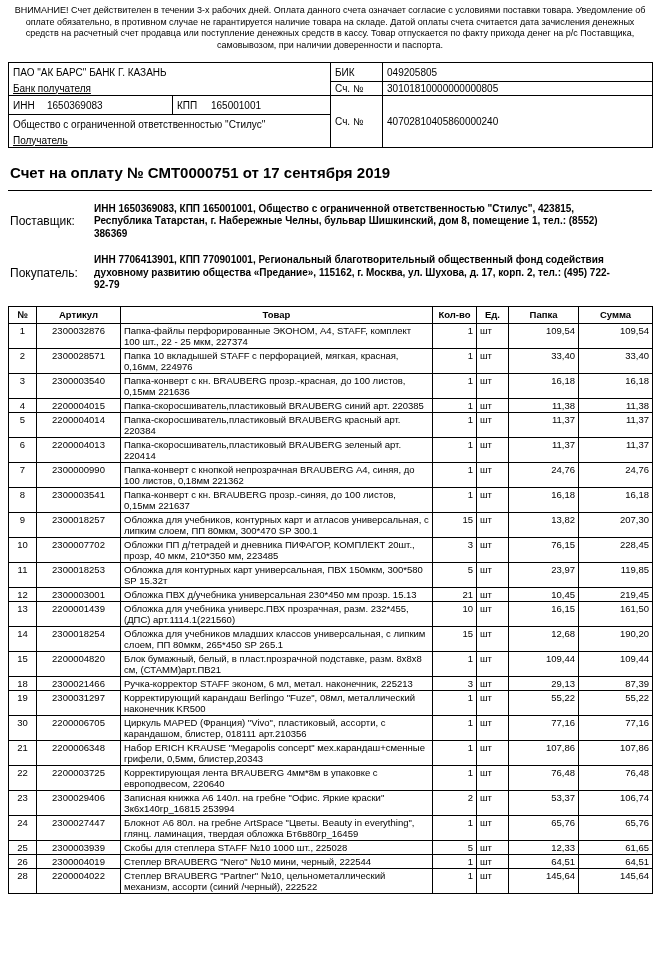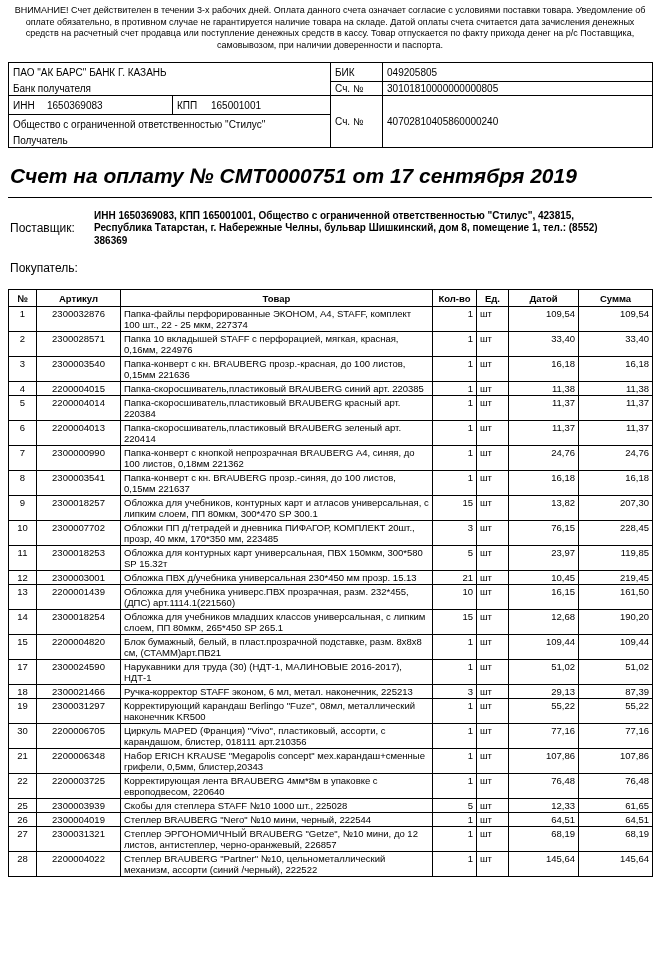--- a/index.html
+++ b/index.html
@@ -5,29 +5,29 @@
   * { margin:0; padding:0; box-sizing:border-box; }
   html,body { background:#ffffff; }
   body { width:660px; font-family:"Liberation Sans", sans-serif; color:#000; }
   .page { width:660px; height:955px; padding:5px 8px 0 8px; position:relative; overflow:hidden; background:#fff; }
 
   .warning { font-size:9px; line-height:11.5px; text-align:center; margin:0 4px 11px 4px; }
 
   table.bt { width:644px; border-collapse:collapse; table-layout:fixed; }
   table.bt td { border:1px solid #000; font-size:10px; padding:1px 4px; vertical-align:middle; }
   table.bt td.nbb { border-bottom:none; }
-  table.bt td.nbt { border-top:none; }
+  table.bt td.nbt { border-top:none;text-decoration:underline; }
   table.bt td.h19 { height:19px; }
   table.bt td.h13 { height:13px; }
   .small-lbl { font-size:7.5px; vertical-align:top; }
   .acc-lbl { vertical-align:top; }
   .acc-val { vertical-align:top; }
   .pair span.lab { display:inline-block; width:34px; }
 
-  h1.title { font-size:21px; font-weight:bold; margin:16px 0 9px 2px;font-style:italic; }
+  h1.title { font-size:15px; font-weight:bold; margin:16px 0 9px 2px; }
   .title-rule { border-top:1px solid #000; width:644px; margin:0 0 12px 0; }
 
   .party { display:flex; align-items:center; margin:0 0 14px 2px; }
   .party-label { width:84px; flex:0 0 84px; font-size:12px; }
   .party-text { font-size:10px; font-weight:bold; line-height:12.5px; width:520px; }
 
   table.items { width:644px; border-collapse:collapse; table-layout:fixed; margin-top:2px; }
   table.items th { border:1px solid #000; font-size:9.5px; font-weight:bold; text-align:center; padding:2px 2px; height:17px; vertical-align:middle; }
   table.items td { border:1px solid #000; font-size:9.5px; line-height:11px; padding:1px 3px; vertical-align:top; }
   table.items td.c0 { text-align:center; }
@@ -85,40 +85,41 @@
   <h1 class="title">Счет на оплату № СМТ0000751 от 17 сентября 2019</h1>
   <div class="title-rule"></div>
 
   <div class="party">
     <div class="party-label">Поставщик:</div>
     <div class="party-text">ИНН 1650369083, КПП 165001001, Общество с ограниченной ответственностью "Стилус", 423815, Республика Татарстан, г. Набережные Челны, бульвар Шишкинский, дом 8, помещение 1, тел.: (8552) 386369</div>
   </div>
 
   <div class="party">
     <div class="party-label">Покупатель:</div>
+    <div class="party-text">ИНН 7706413901, КПП 770901001, Региональный благотворительный общественный фонд содействия духовному развитию общества «Предание», 115162, г. Москва, ул. Шухова, д. 17, корп. 2, тел.: (495) 722-92-79</div>
   </div>
 
   <table class="items">
     <colgroup>
       <col style="width:28px">
         <col style="width:84px">
         <col style="width:312px">
         <col style="width:44px">
         <col style="width:32px">
         <col style="width:70px">
         <col style="width:74px">
     </colgroup>
     <thead>
       <tr>
         <th>№</th>
         <th>Артикул</th>
         <th>Товар</th>
         <th>Кол-во</th>
         <th>Ед.</th>
-        <th>Датой</th>
+        <th>Папка</th>
         <th>Сумма</th>
       </tr>
     </thead>
     <tbody>
         <tr>
           <td class="c0">1</td>
           <td class="c1">2300032876</td>
           <td class="c2">Папка-файлы перфорированные ЭКОНОМ, А4, STAFF, комплект 100 шт., 22 - 25 мкм, 227374</td>
           <td class="c3">1</td>
           <td class="c4">шт</td>
@@ -193,21 +194,21 @@
           <td class="c1">2300018257</td>
           <td class="c2">Обложка для учебников, контурных карт и атласов универсальная, с липким слоем, ПП 80мкм, 300*470 SP 300.1</td>
           <td class="c3">15</td>
           <td class="c4">шт</td>
           <td class="c5">13,82</td>
           <td class="c6">207,30</td>
         </tr>
         <tr>
           <td class="c0">10</td>
           <td class="c1">2300007702</td>
-          <td class="c2">Обложки ПП д/тетрадей и дневника ПИФАГОР, КОМПЛЕКТ 20шт., прозр, 40 мкм, 170*350 мм, 223485</td>
+          <td class="c2">Обложки ПП д/тетрадей и дневника ПИФАГОР, КОМПЛЕКТ 20шт., прозр, 40 мкм, 210*350 мм, 223485</td>
           <td class="c3">3</td>
           <td class="c4">шт</td>
           <td class="c5">76,15</td>
           <td class="c6">228,45</td>
         </tr>
         <tr>
           <td class="c0">11</td>
           <td class="c1">2300018253</td>
           <td class="c2">Обложка для контурных карт универсальная, ПВХ 150мкм, 300*580 SP 15.32т</td>
           <td class="c3">5</td>
@@ -245,29 +246,20 @@
         <tr>
           <td class="c0">15</td>
           <td class="c1">2200004820</td>
           <td class="c2">Блок бумажный, белый, в пласт.прозрачной подставке, разм. 8х8х8 см, (СТАММ)арт.ПВ21</td>
           <td class="c3">1</td>
           <td class="c4">шт</td>
           <td class="c5">109,44</td>
           <td class="c6">109,44</td>
         </tr>
         <tr>
-          <td class="c0">17</td>
-          <td class="c1">2300024590</td>
-          <td class="c2">Нарукавники для труда (30) (НДТ-1, МАЛИНОВЫЕ 2016-2017), НДТ-1</td>
-          <td class="c3">1</td>
-          <td class="c4">шт</td>
-          <td class="c5">51,02</td>
-          <td class="c6">51,02</td>
-        </tr>
-        <tr>
           <td class="c0">18</td>
           <td class="c1">2300021466</td>
           <td class="c2">Ручка-корректор STAFF эконом, 6 мл, метал. наконечник, 225213</td>
           <td class="c3">3</td>
           <td class="c4">шт</td>
           <td class="c5">29,13</td>
           <td class="c6">87,39</td>
         </tr>
         <tr>
           <td class="c0">19</td>
@@ -299,47 +291,56 @@
         <tr>
           <td class="c0">22</td>
           <td class="c1">2200003725</td>
           <td class="c2">Корректирующая лента BRAUBERG 4мм*8м в упаковке с европодвесом, 220640</td>
           <td class="c3">1</td>
           <td class="c4">шт</td>
           <td class="c5">76,48</td>
           <td class="c6">76,48</td>
         </tr>
         <tr>
+          <td class="c0">23</td>
+          <td class="c1">2300029406</td>
+          <td class="c2">Записная книжка А6 140л. на гребне "Офис. Яркие краски" Зк6х140гр_16815  253994</td>
+          <td class="c3">2</td>
+          <td class="c4">шт</td>
+          <td class="c5">53,37</td>
+          <td class="c6">106,74</td>
+        </tr>
+        <tr>
+          <td class="c0">24</td>
+          <td class="c1">2300027447</td>
+          <td class="c2">Блокнот А6 80л. на гребне ArtSpace "Цветы. Beauty in everything", глянц. ламинация, твердая обложка Бт6в80гр_16459</td>
+          <td class="c3">1</td>
+          <td class="c4">шт</td>
+          <td class="c5">65,76</td>
+          <td class="c6">65,76</td>
+        </tr>
+        <tr>
           <td class="c0">25</td>
           <td class="c1">2300003939</td>
           <td class="c2">Скобы для степлера STAFF №10 1000 шт., 225028</td>
           <td class="c3">5</td>
           <td class="c4">шт</td>
           <td class="c5">12,33</td>
           <td class="c6">61,65</td>
         </tr>
         <tr>
           <td class="c0">26</td>
           <td class="c1">2300004019</td>
           <td class="c2">Степлер BRAUBERG "Nero" №10 мини, черный, 222544</td>
           <td class="c3">1</td>
           <td class="c4">шт</td>
           <td class="c5">64,51</td>
           <td class="c6">64,51</td>
         </tr>
         <tr>
-          <td class="c0">27</td>
-          <td class="c1">2300031321</td>
-          <td class="c2">Степлер ЭРГОНОМИЧНЫЙ BRAUBERG "Getze", №10 мини, до 12 листов, антистеплер, черно-оранжевый, 226857</td>
-          <td class="c3">1</td>
-          <td class="c4">шт</td>
-          <td class="c5">68,19</td>
-          <td class="c6">68,19</td>
-        </tr>
-        <tr>
           <td class="c0">28</td>
           <td class="c1">2200004022</td>
           <td class="c2">Степлер BRAUBERG "Partner" №10, цельнометаллический механизм, ассорти (синий /черный), 222522</td>
           <td class="c3">1</td>
           <td class="c4">шт</td>
           <td class="c5">145,64</td>
           <td class="c6">145,64</td>
         </tr>
       </tbody>
   </table>

